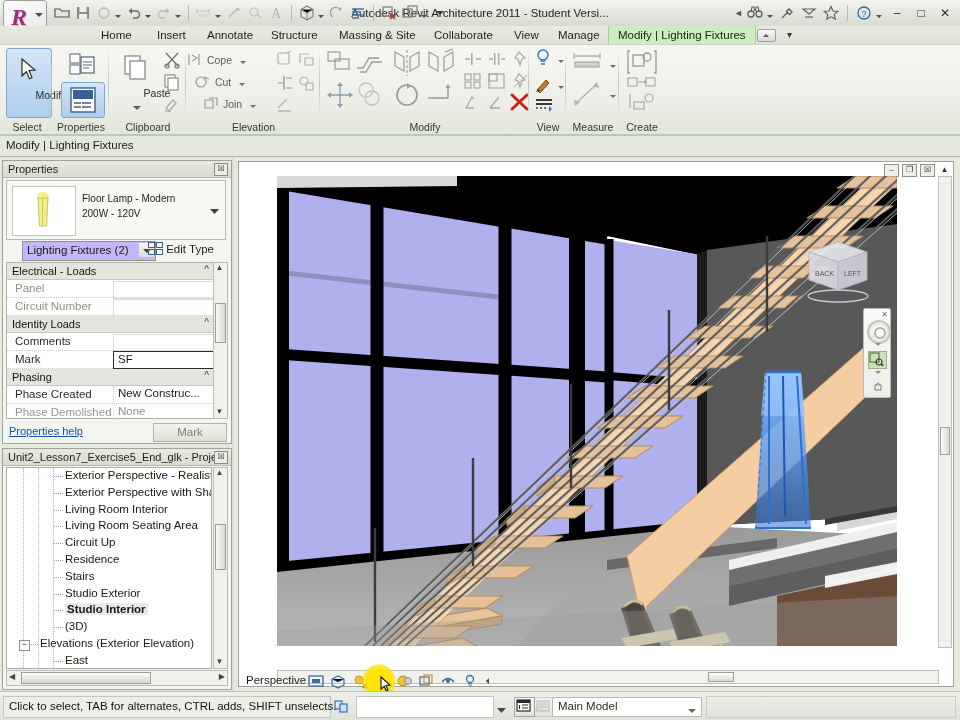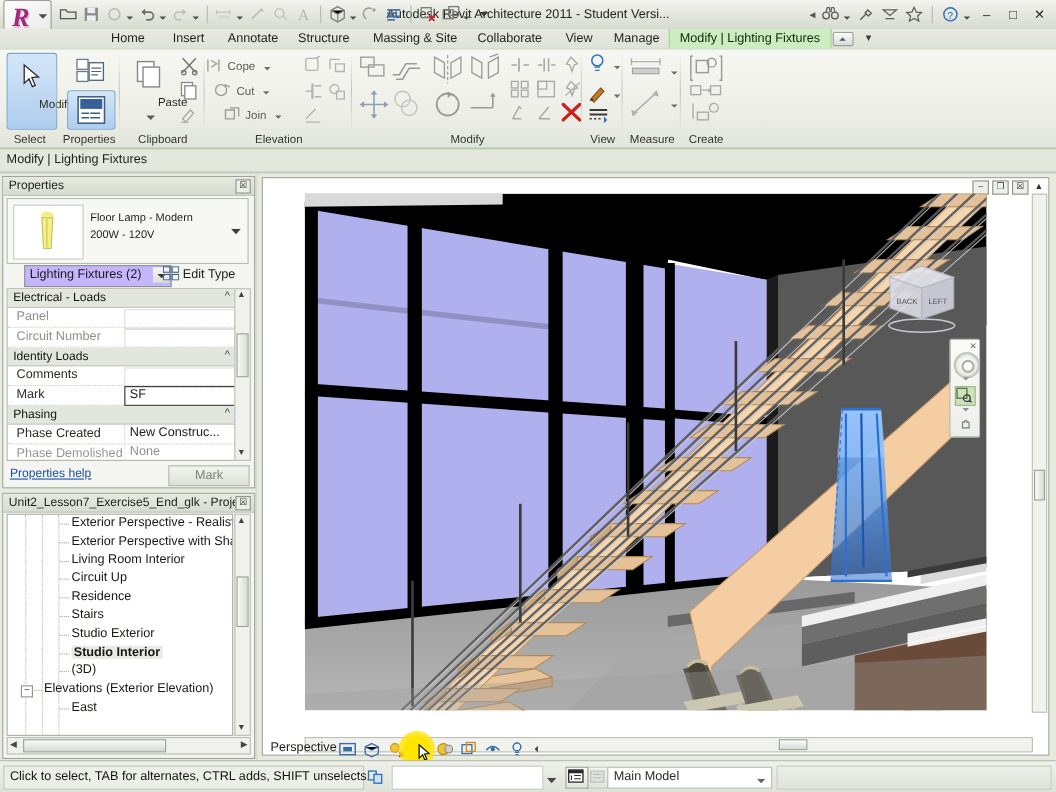--- a/index.html
+++ b/index.html
@@ -812,20 +812,24 @@
             <span class="tdash" style="left:47px;"></span>
             <span class="tl" style="left:58px;">Exterior Perspective - Realist</span>
           </div>
         <div class="trow">
             <span class="tdash" style="left:47px;"></span>
             <span class="tl" style="left:58px;">Exterior Perspective with Sha</span>
           </div>
         <div class="trow">
             <span class="tdash" style="left:47px;"></span>
             <span class="tl" style="left:58px;">Living Room Interior</span>
+          </div>
+        <div class="trow">
+            <span class="tdash" style="left:47px;"></span>
+            <span class="tl" style="left:58px;">Living Room Seating Area</span>
           </div>
         <div class="trow">
             <span class="tdash" style="left:47px;"></span>
             <span class="tl" style="left:58px;">Circuit Up</span>
           </div>
         <div class="trow">
             <span class="tdash" style="left:47px;"></span>
             <span class="tl" style="left:58px;">Residence</span>
           </div>
         <div class="trow">

